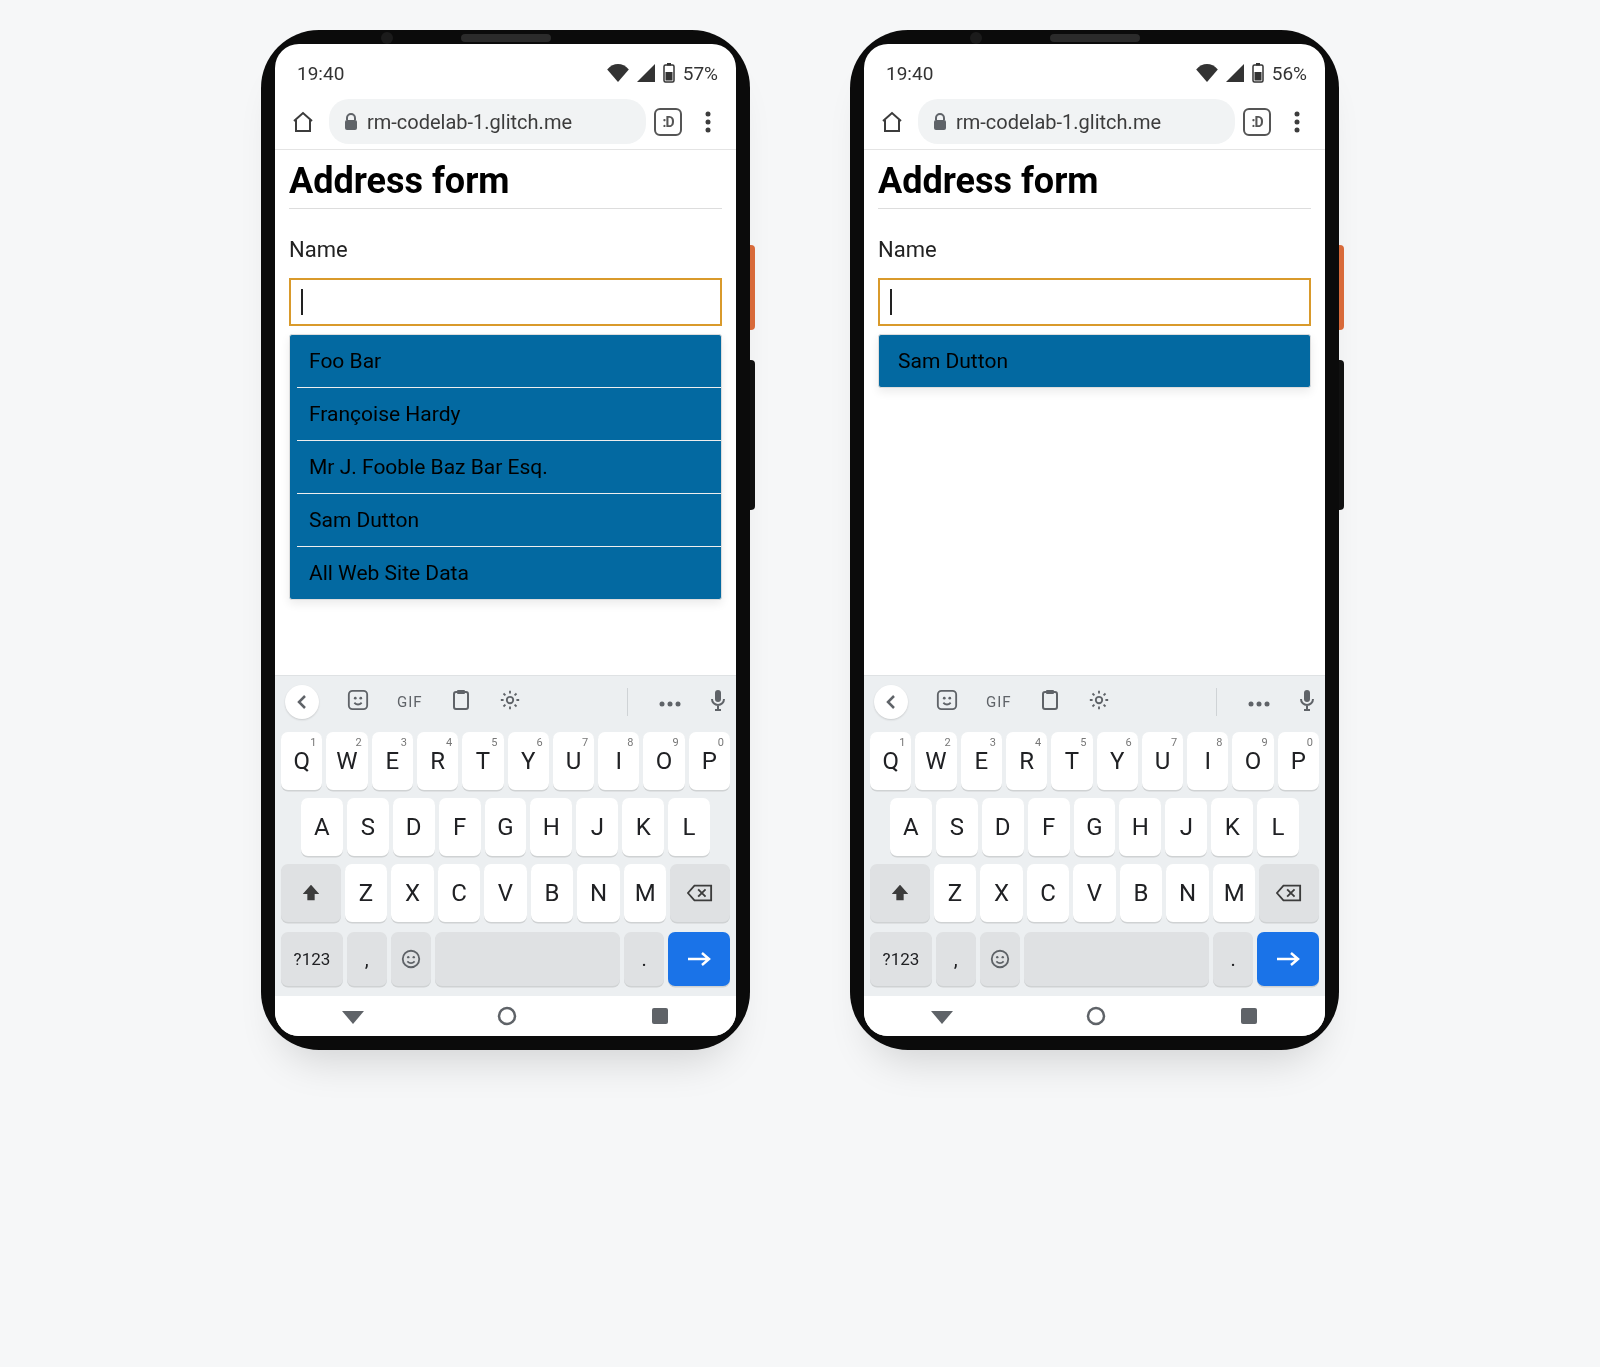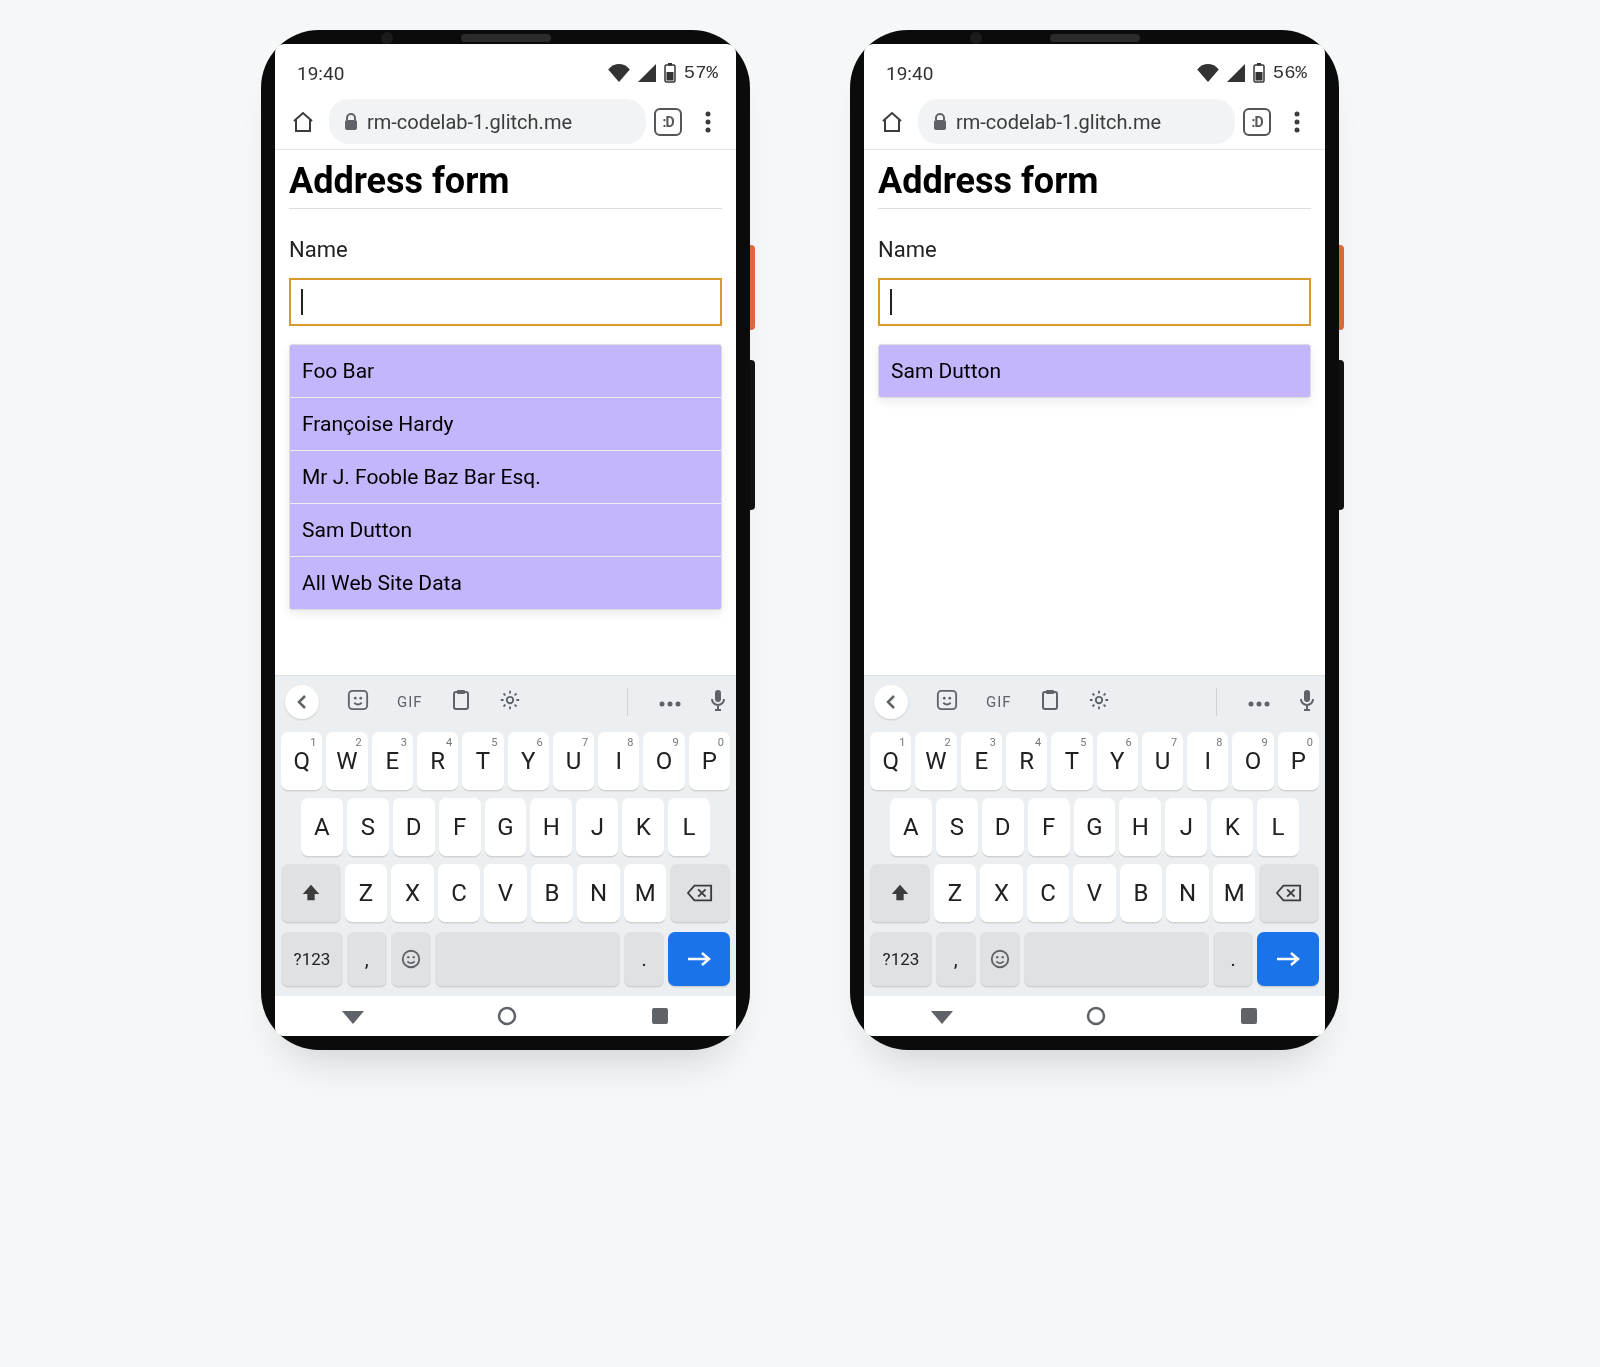--- a/index.html
+++ b/index.html
@@ -38,21 +38,21 @@
     top: 330px;
     width: 5px;
     height: 150px;
     background: #111;
     border-radius: 0 4px 4px 0;
   }
   .screen {
     width: 100%;
     height: 100%;
     background: #fff;
-    border-radius: 9px;
+    border-radius: 24px;
     overflow: hidden;
     display: flex;
     flex-direction: column;
     position: relative;
   }
   .earpiece {
     position: absolute;
     top: 4px; left: 50%; transform: translateX(-50%);
     width: 90px; height: 8px; background: #2b2b2b; border-radius: 4px;
     z-index: 5;
@@ -66,21 +66,21 @@
   .status-bar {
     height: 42px;
     display: flex;
     align-items: center;
     justify-content: space-between;
     padding: 0 18px 0 22px;
     font-size: 19px;
     color: #333;
     margin-top: 8px;
   }
-  .status-right { display: flex; align-items: center; gap: 8px; font-family: Liberation Mono, monospace; }
+  .status-right { display: flex; align-items: center; gap: 8px; }
   .status-right svg { display: block; }
 
   
   .browser-bar {
     height: 56px;
     display: flex;
     align-items: center;
     padding: 0 10px;
     gap: 8px;
     border-bottom: 1px solid #e4e4e4;
@@ -131,25 +131,26 @@
     border: 2px solid #d99a2b;
     background: #fff;
     padding: 0 10px;
     font-size: 20px;
     outline: none;
   }
   .caret {
     display:inline-block; width:1.5px; height:26px; background:#222; vertical-align:middle;
   }
   .suggest {
-    margin-top: 18px;
+    margin-top: 8px;
     border: 1px solid #ddd;
     border-radius: 3px;
     box-shadow: 0 4px 10px rgba(0,0,0,0.08);
-    background:#c4b5fd;
+    background:#0369a1;
+    padding-left:7px;
   }
   .suggest-row {
     padding: 14px 12px;
     font-size: 21px;
     border-bottom: 1px solid #eee;
   }
   .suggest-row:last-child { border-bottom: none; }
 
   
   .kbd {

